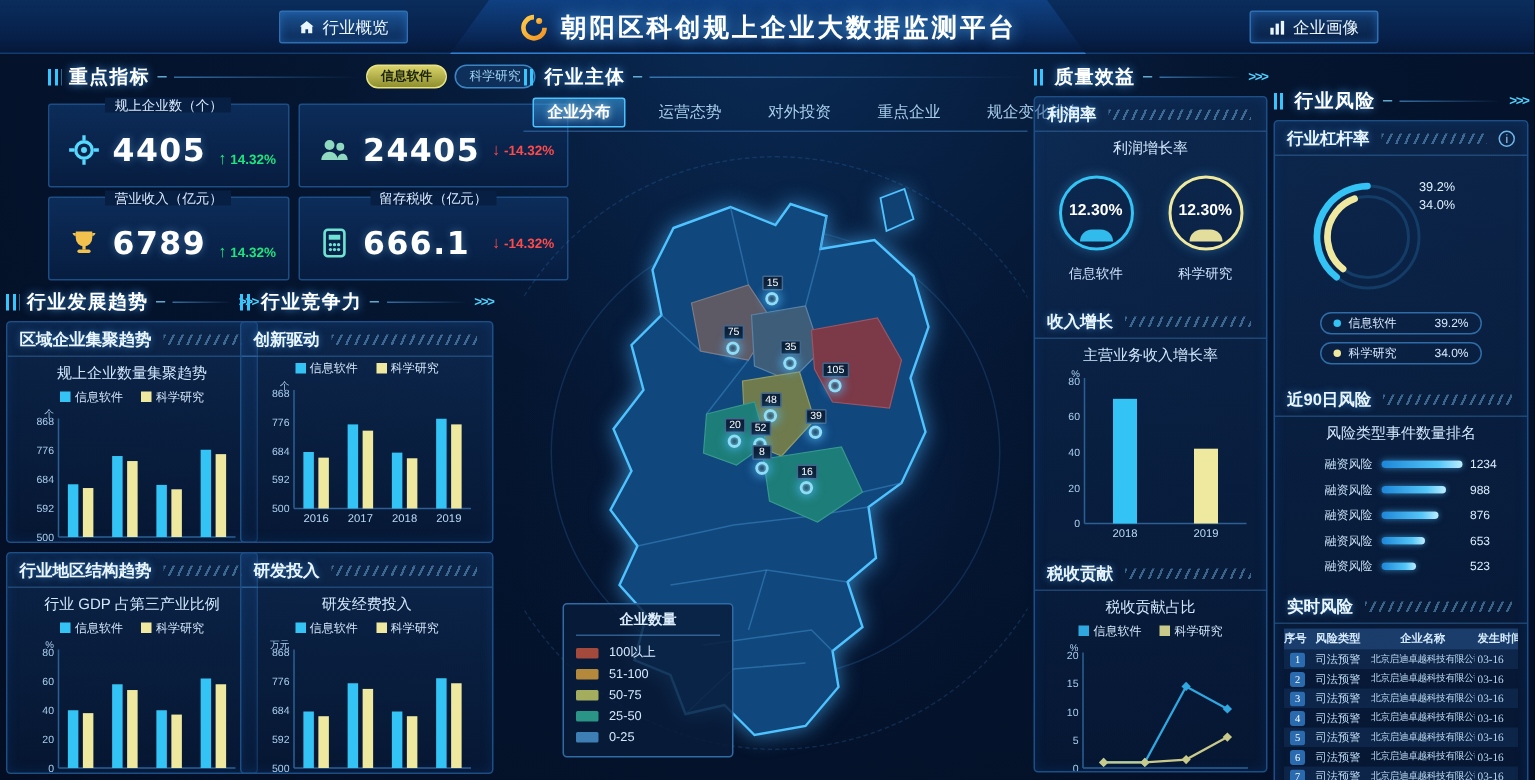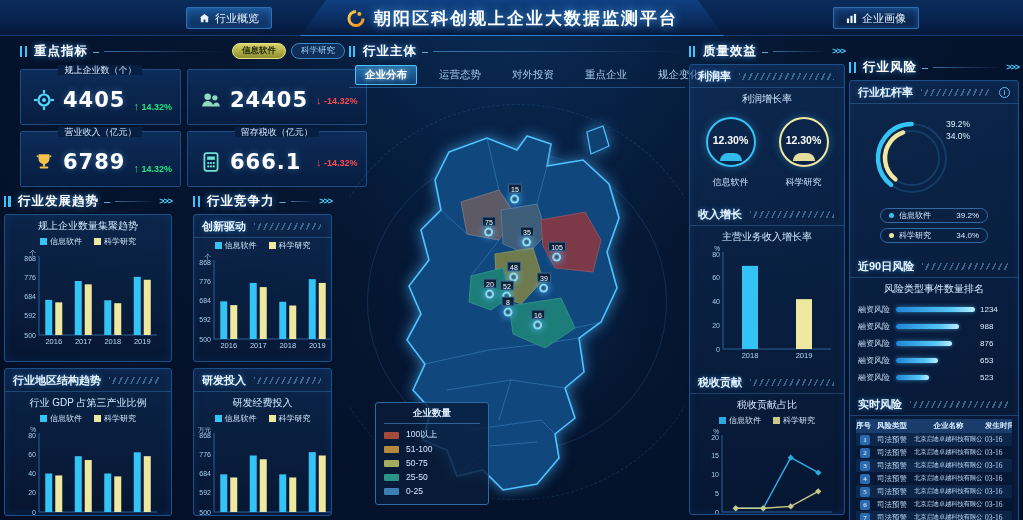--- a/index.html
+++ b/index.html
@@ -49,42 +49,42 @@
   .sh-t { font-size:11px; font-weight:bold; color:#eaf6ff; white-space:nowrap;
     text-shadow:0 0 5px rgba(70,170,255,.6); }
   .sh-hatch { flex:1; height:7px; margin:0 2px; opacity:.45;
     background:repeating-linear-gradient(115deg, rgba(130,205,255,.9) 0 1.5px, transparent 1.5px 5.5px); }
   .ct { text-align:center; font-size:10px; color:#d3e9ff; padding:4px 0 1px 0; white-space:nowrap; }
   .chart { display:flex; flex-direction:column; align-items:center; }
   .lg { display:flex; justify-content:center; gap:12px; font-size:8px; color:#d3e6fa; padding:2px 0; }
   .lg i { width:7px; height:7px; display:inline-block; margin-right:3px; vertical-align:-1px; }
 
   
-  #p-key { left:4px; top:42px; width:341px; height:147px;padding-left:16px; }
+  #p-key { left:16px; top:42px; width:341px; height:147px;padding-left:16px; }
   .badges { display:flex; gap:5px; flex:none; }
   .badge { font-size:8.5px; padding:1px 9px; border-radius:8px; cursor:pointer; white-space:nowrap; }
   .badge.on  { background:linear-gradient(180deg,#d8d36a,#8f8f2e); color:#1b2408; border:1px solid #e8e387; font-weight:bold; }
   .badge.off { background:rgba(20,60,110,.6); color:#9fd4f5; border:1px solid #3c85c4; }
   .cards { display:grid; grid-template-columns:1fr 1fr; gap:6px 6px; margin-top:9px; }
   .card { position:relative; height:56px; border:1px solid #1d4d85; border-radius:2px;
     background:linear-gradient(180deg,#0c2c59,#071d40);
     display:flex; align-items:center; gap:8px; padding:6px 6px 0 12px; }
   .card-label { position:absolute; top:-6px; left:0; right:0; text-align:center; font-size:9px; color:#d9ebff; }
   .card-label span { background:#081f44; padding:0 6px; }
   .card-label:before,.card-label:after{ content:""; }
   .card .icw { width:22px; height:22px; flex:none; display:flex; }
   .card .val { font-size:21px; font-weight:bold; color:#ffffff; letter-spacing:1px;
     font-family:"DejaVu Sans", sans-serif; text-shadow:0 0 6px rgba(120,200,255,.4); }
   .card .delta { margin-left:auto; font-size:9px; font-weight:bold; white-space:nowrap; padding-right:2px;}
   .delta.up { color:#1ee57e;margin-top:12px; } .delta.down { color:#ff4a4a; }
   .delta .arr { font-size:11px; }
 
   
   #p-trend { left:4px; top:192px; width:168px; height:323px; }
-  #p-comp  { left:193px; top:192px; width:139px; height:323px; }
+  #p-comp  { left:160px; top:192px; width:169px; height:323px; }
   .colbox { margin-top:4px; height:148px; overflow:hidden; }
   .colbox + .colbox { margin-top:6px; }
 
   
   #p-main { left:349px; top:42px; width:336px; height:473px; }
   .tabs { display:flex; align-items:center; gap:13px; height:25px; margin-top:3px; padding:0 6px;
     border-bottom:1px solid rgba(70,140,210,.45); }
   .tab { font-size:10.5px; color:#a8cdec; cursor:pointer; padding:2px 9px; white-space:nowrap; }
   .tab.active { color:#fff; font-weight:bold; border:1px solid #49c2ff; border-radius:2px;
     background:linear-gradient(180deg, rgba(62,172,242,.55), rgba(24,88,158,.55));
@@ -127,21 +127,21 @@
   #r-box { margin-top:4px; height:451px; display:flex; flex-direction:column; overflow:hidden; }
   .info-i { margin-left:auto; width:11px; height:11px; border:1px solid #6fb6e8; border-radius:50%;
     color:#9fd4f5; font-size:8px; line-height:10px; text-align:center; cursor:pointer; flex:none; }
   .lev-wrap { position:relative; height:104px; }
   .lev-labels { position:absolute; left:96px; top:14px; font-size:8.5px; color:#dff1ff; line-height:12px; }
   .lev-pills { display:flex; flex-direction:column; gap:5px; align-items:center; padding-bottom:6px; }
   .pill { width:108px; height:15px; display:flex; align-items:center; gap:5px; padding:0 8px;
     border:1px solid #2f6ba5; border-radius:8px; font-size:8px; color:#d6e8ff; cursor:default; }
   .pill .dot { width:5px; height:5px; border-radius:50%; flex:none; }
   .pill .pv { margin-left:auto; }
-  .hbars { padding:4px 8px 0 8px; }
+  .hbars { padding:4px 8px 0 8px;margin-left:25px; }
   .hrow { display:grid; grid-template-columns:33px 1fr 30px; align-items:center; gap:5px; height:17px; }
   .h-lb { font-size:8px; color:#c7dff5; white-space:nowrap; }
   .h-track { height:5px; border-radius:3px; position:relative; }
   .h-fill { height:5px; border-radius:3px;
     background:linear-gradient(90deg,#1d86d8, #54c6f7 70%, #bdeeff); box-shadow:0 0 4px rgba(80,190,255,.6); }
   .h-val { font-size:8px; color:#d9ecff; }
   .rt-table { margin:3px 6px 0 6px; font-size:7.5px; }
   .rt-head,.rt-row { display:grid; grid-template-columns:19px 35px 1fr 27px; align-items:center; gap:2px; }
   .rt-head { height:14px; background:rgba(43,96,160,.5); color:#d6ebff; font-weight:bold; }
   .rt-head div, .rt-row div { white-space:nowrap; overflow:hidden;font-family:Liberation Serif, serif; }
@@ -272,20 +272,24 @@
 
   <div class="panel" id="p-trend">
     <div class="ph">
       <span class="ph-bars"></span>
       <span class="ph-title">行业发展趋势</span>
       <span class="ph-dash">–</span>
       <span class="ph-line"></span>
       <span class="ph-more">&gt;&gt;&gt;</span>
     </div>
     <div class="sub colbox">
+      <div class="sh">
+          <span class="sh-t">区域企业集聚趋势</span>
+          <span class="sh-hatch"></span>
+        </div>
       <div class="ct">规上企业数量集聚趋势</div>
       <div class="chart">
           <div class="lg">
             <span><i style="background: rgb(52, 195, 245);"></i>信息软件</span>
             <span><i style="background: rgb(239, 233, 160);"></i>科学研究</span>
           </div>
           <svg width="150" height="98">
             <line x1="26" y1="7" x2="26" y2="86" stroke="#2c6095" stroke-width="1"></line>
             <line x1="26" y1="86" x2="144" y2="86" stroke="#2c6095" stroke-width="1"></line>
             <text x="23" y="88.5" text-anchor="end" font-size="7" fill="#a9cdee">500</text>

